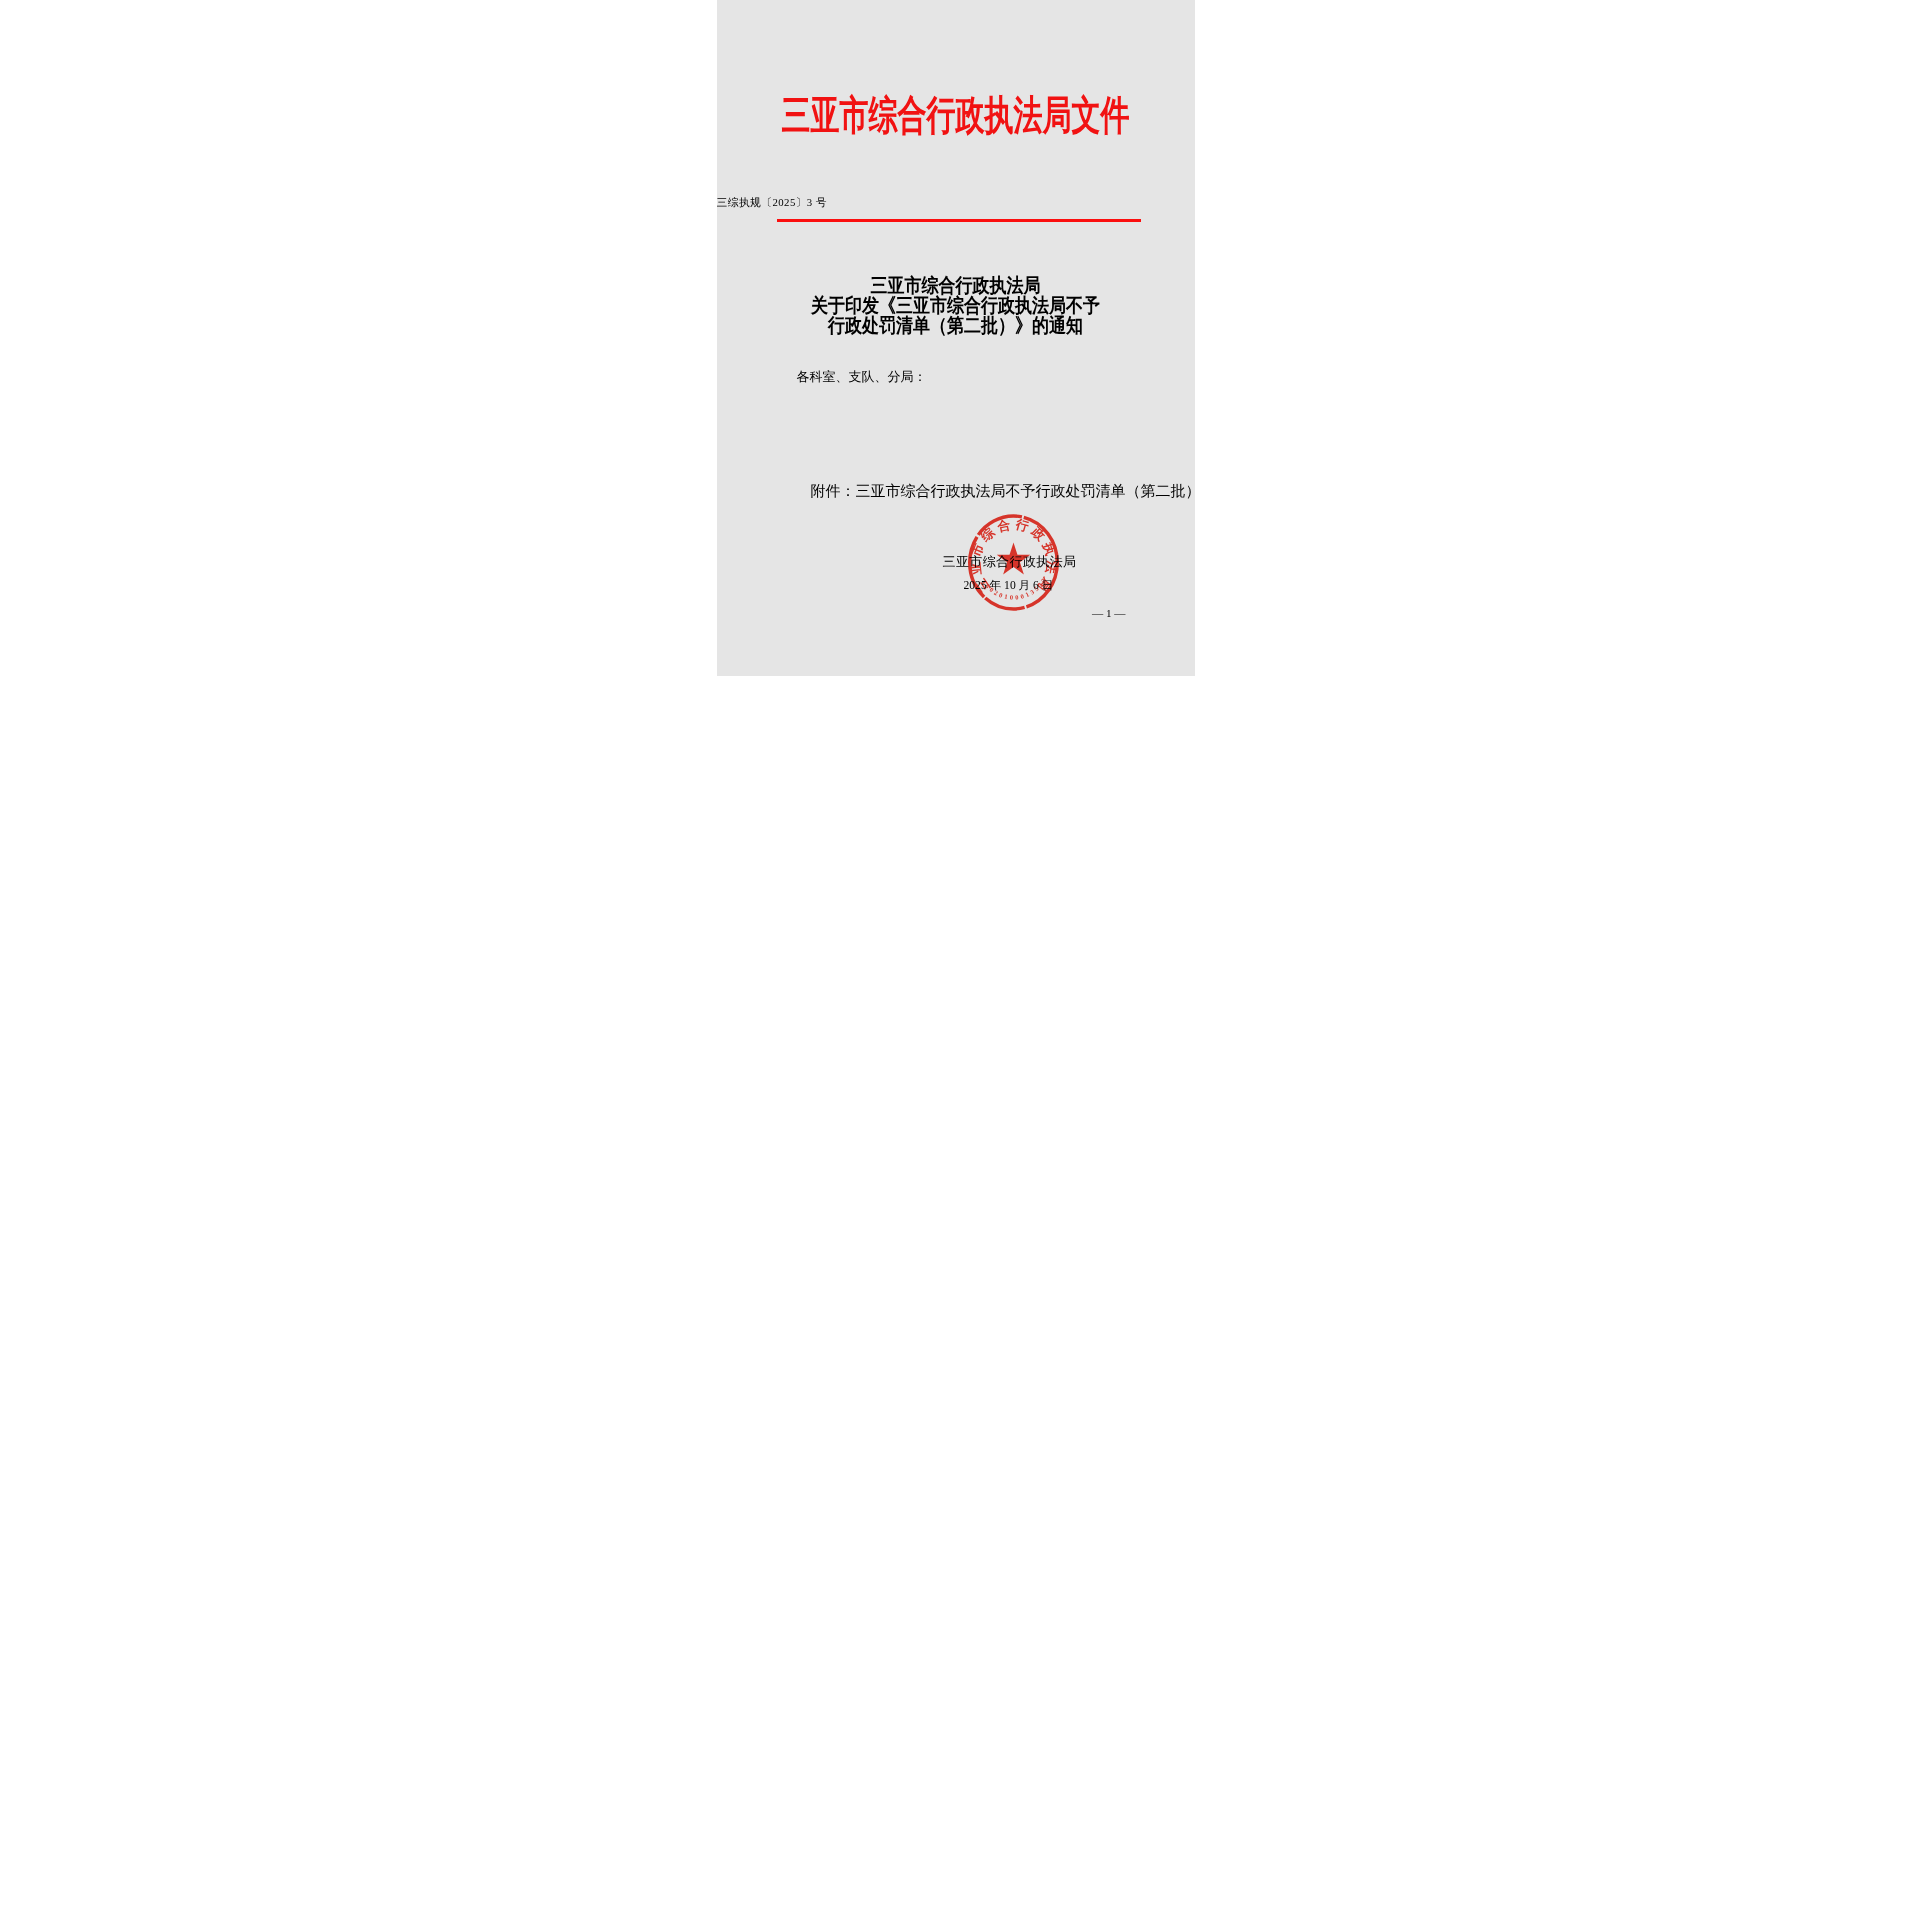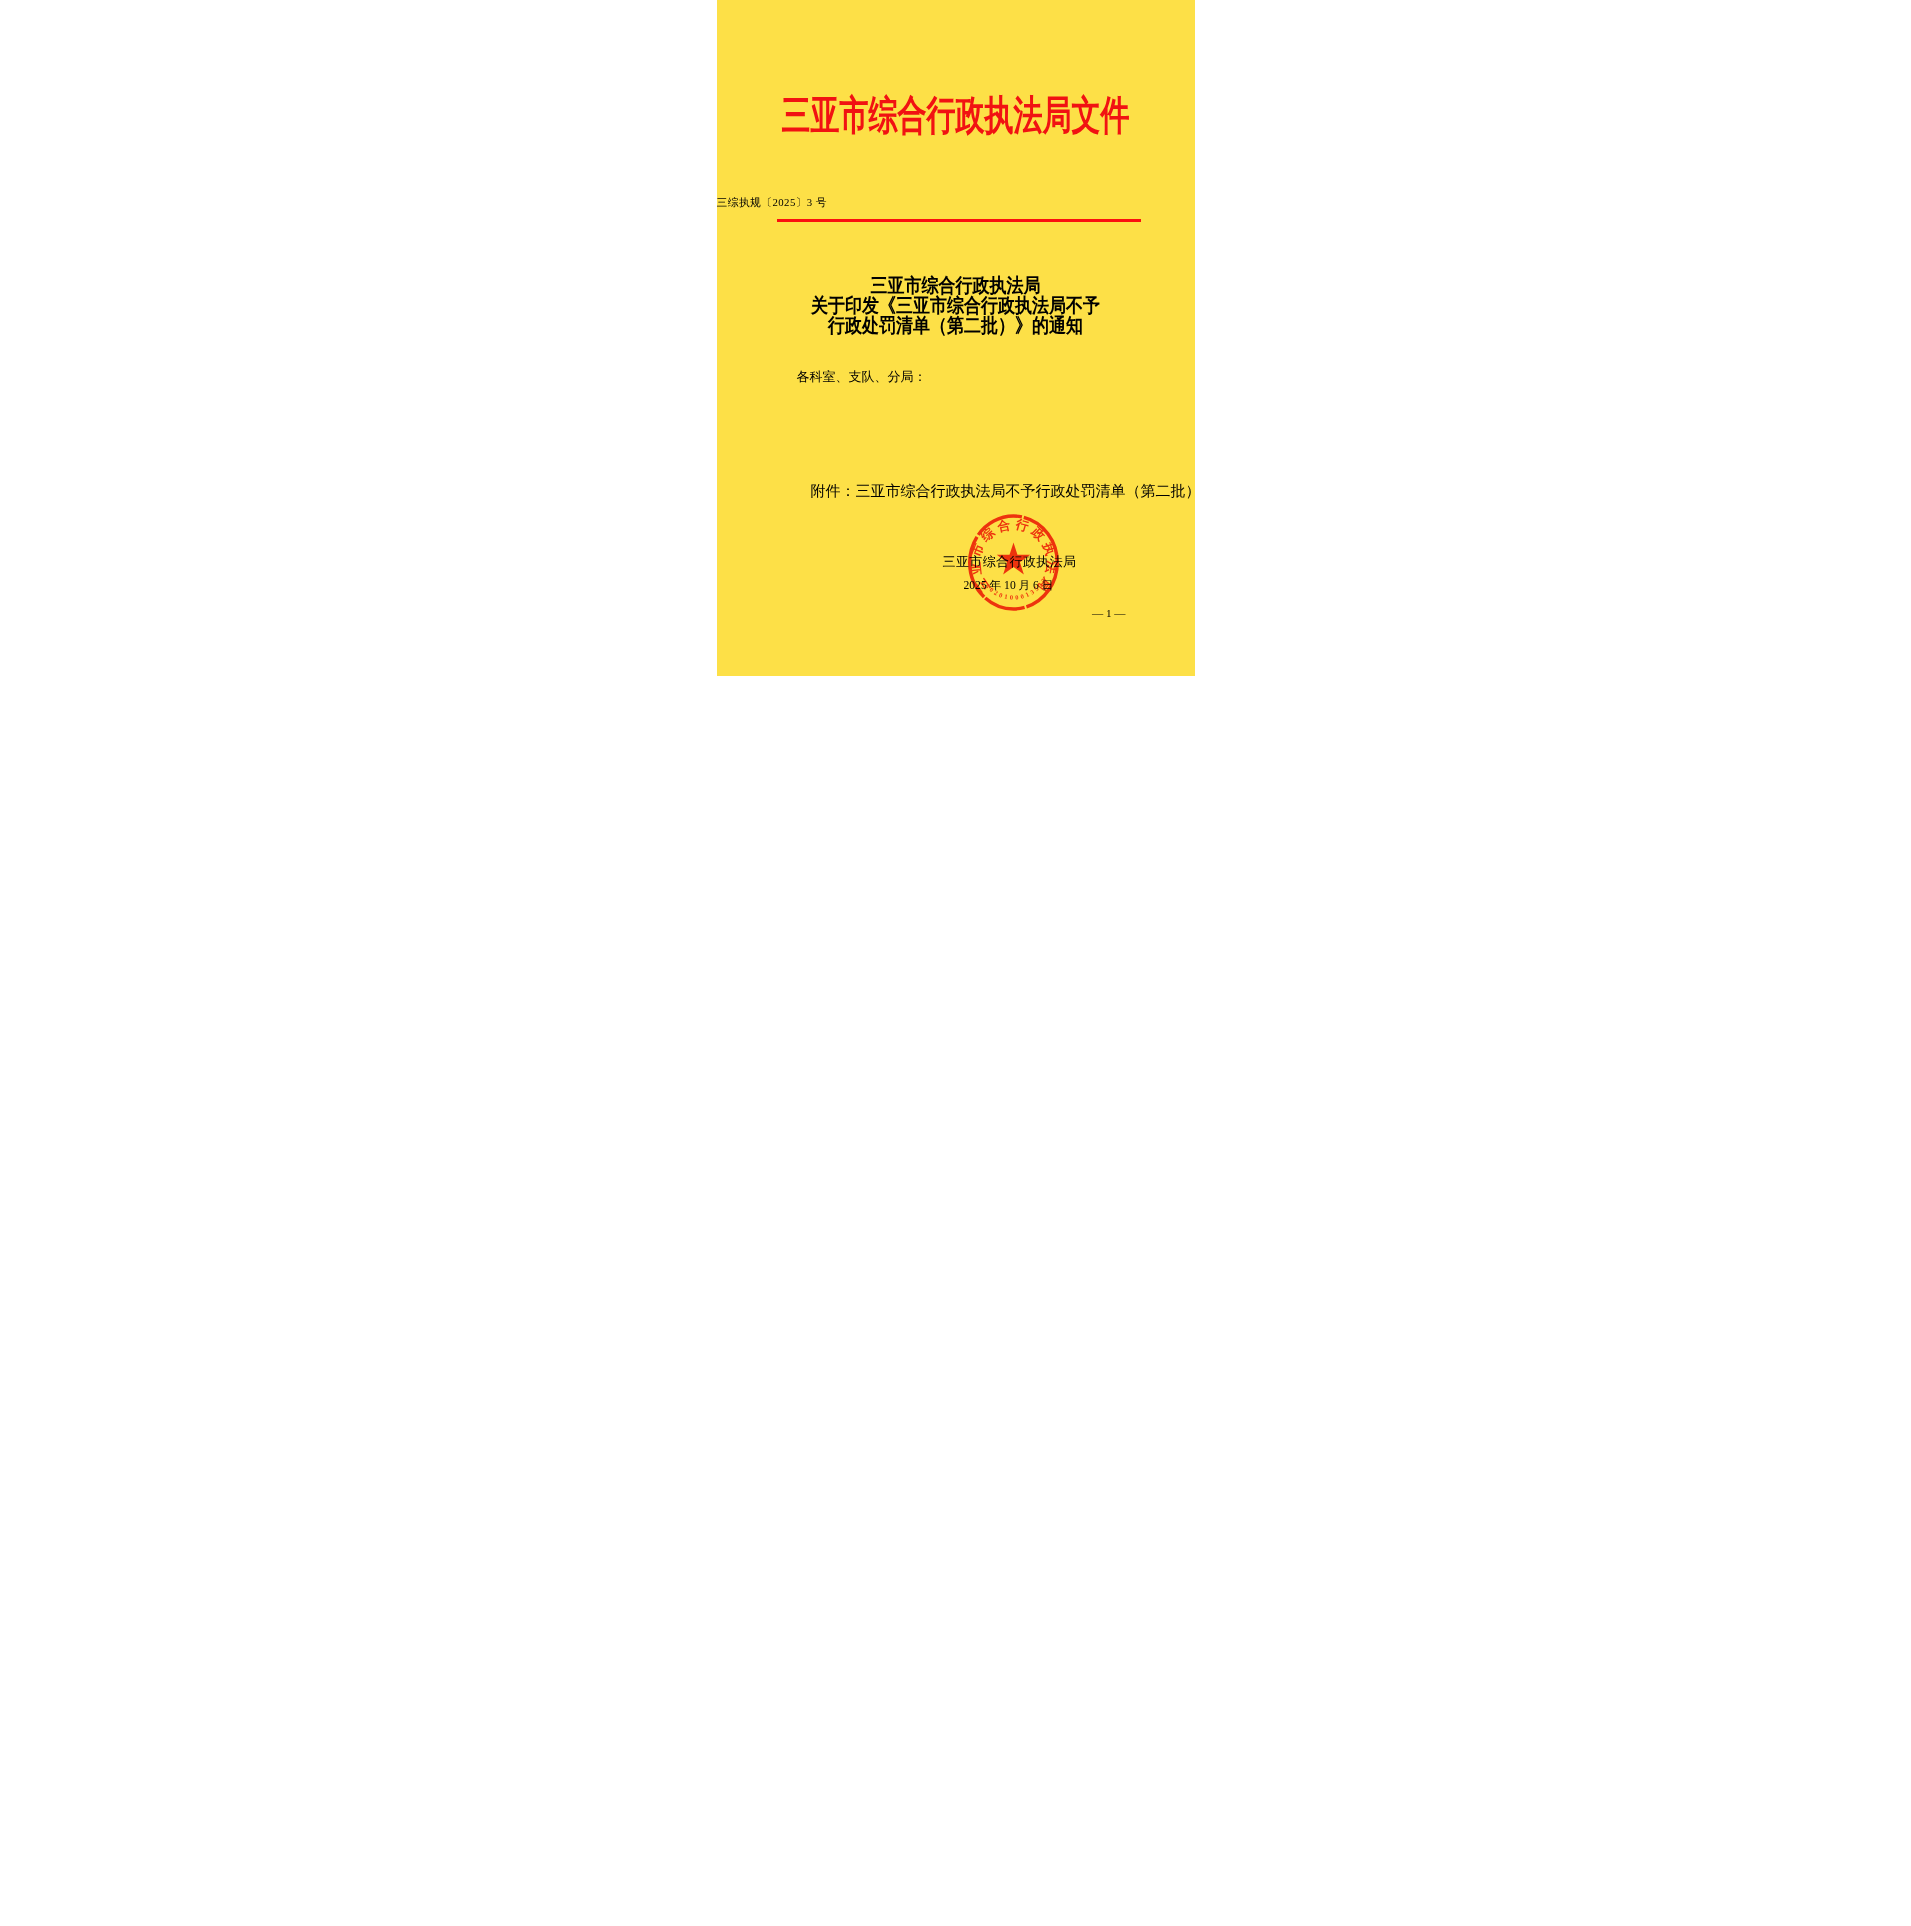--- a/index.html
+++ b/index.html
@@ -5,21 +5,21 @@
   html, body {
     margin: 0;
     padding: 0;
     background: #ffffff;
   }
   .page {
     position: relative;
     width: 478px;
     height: 676px;
     margin: 0 auto;
-    background: #fde047;
+    background: #e5e5e5;
     overflow: hidden;
     font-family: "Liberation Serif", "DejaVu Serif", serif;
     color: #000000;
   }
   
   .red-header {
     position: absolute;
     top: 95px;
     left: 0;
     width: 100%;

